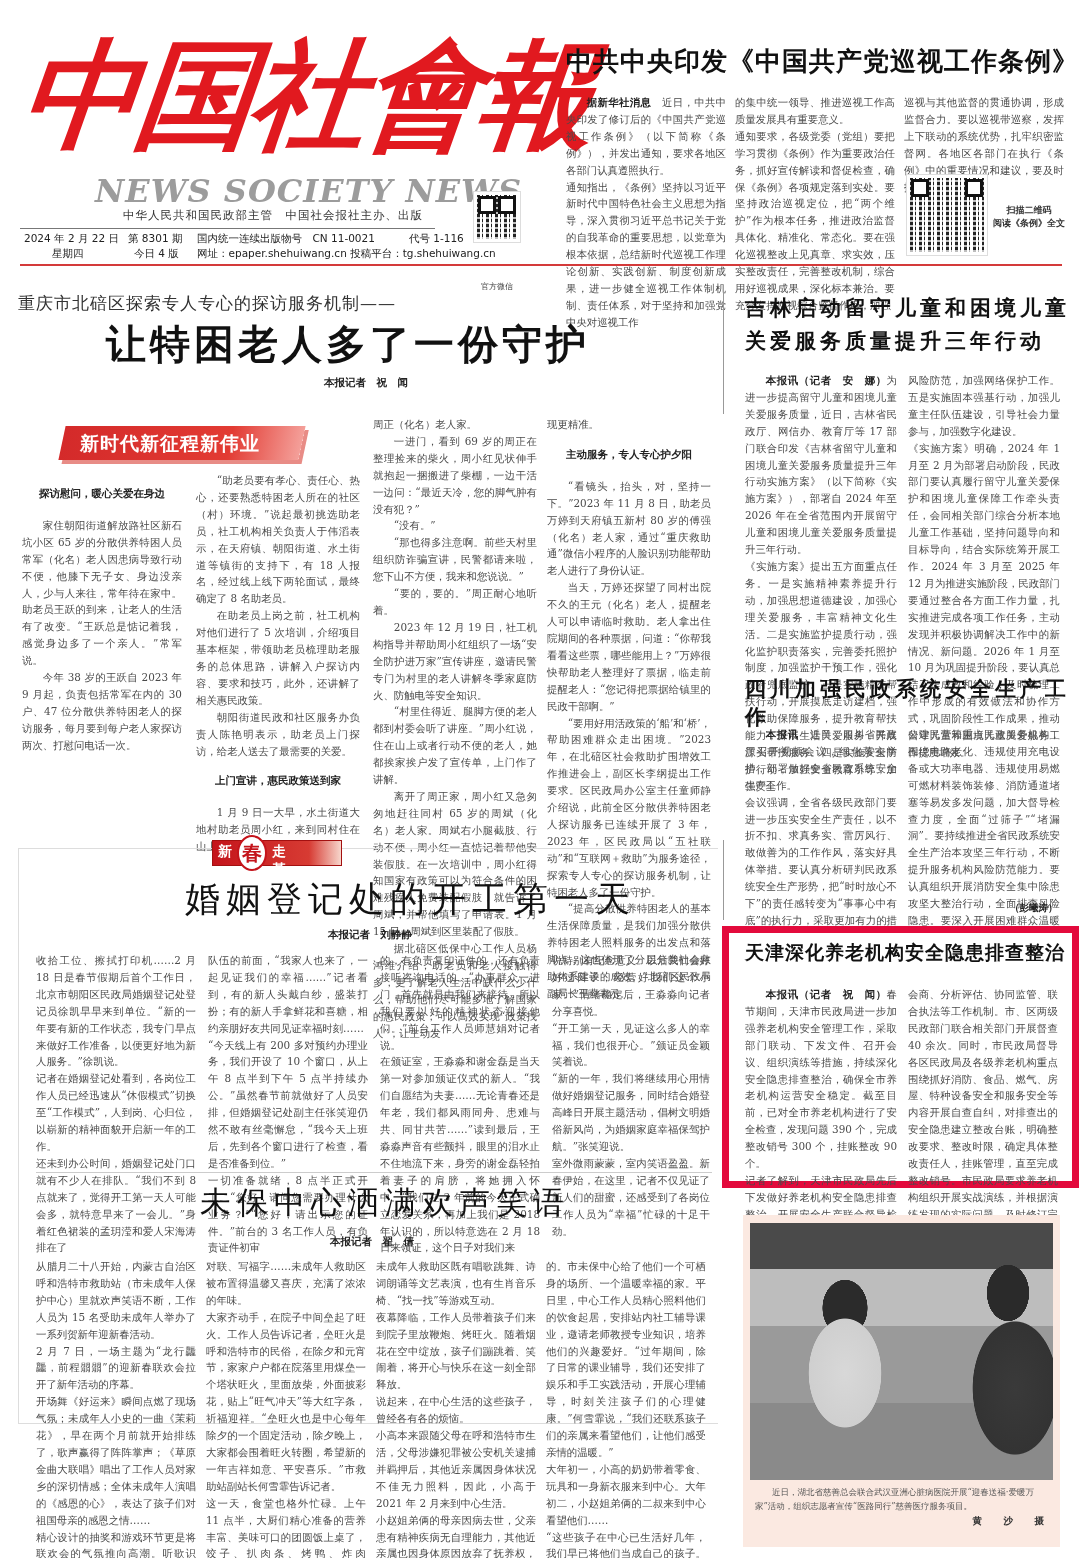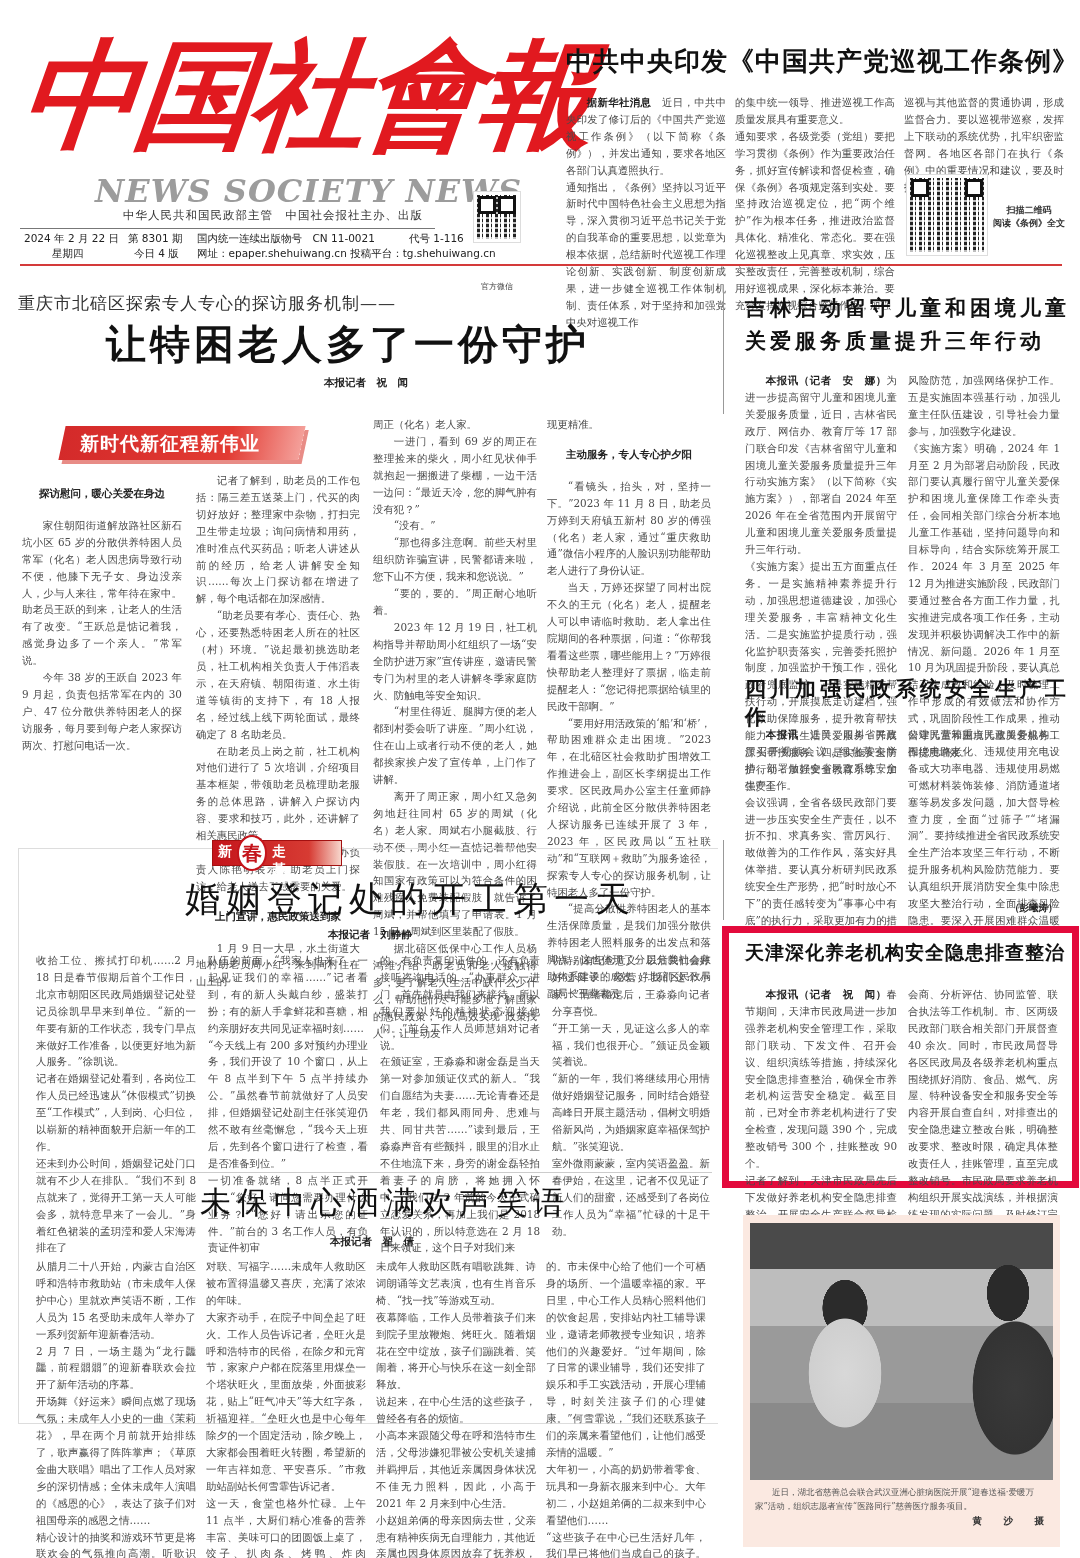--- a/index.html
+++ b/index.html
@@ -108,21 +108,20 @@
 <div class="abs banner">
     <span>新时代新征程新伟业</span>
   </div>
 
 <div class="col body-text" style="left:22px;top:472px;width:160px;">
   <div class="subhead">探访慰问，暖心关爱在身边</div>
   <p>家住朝阳街道解放路社区新石坑小区 65 岁的分散供养特困人员常军（化名）老人因患病导致行动不便，他膝下无子女、身边没亲人，少与人来往，常年待在家中。助老员王跃的到来，让老人的生活有了改变。“王跃总是惦记着我，感觉身边多了一个亲人。”常军说。</p>
   <p>今年 38 岁的王跃自 2023 年 9 月起，负责包括常军在内的 30 户、47 位分散供养特困老人的探访服务，每月要到每户老人家探访两次、打慰问电话一次。</p>
 </div>
 <div class="col body-text" style="left:196px;top:472px;width:164px;">
-  <p>记者了解到，助老员的工作包括：隔三差五送菜上门，代买的肉切好放好；整理家中杂物，打扫完卫生带走垃圾；询问病情和用药，准时准点代买药品；听老人讲述从前的经历，给老人讲解安全知识……每次上门探访都在增进了解，每个电话都在加深感情。</p>
   <p>“助老员要有孝心、责任心、热心，还要熟悉特困老人所在的社区（村）环境。”说起最初挑选助老员，社工机构相关负责人于伟滔表示，在天府镇、朝阳街道、水土街道等镇街的支持下，有 18 人报名，经过线上线下两轮面试，最终确定了 8 名助老员。</p>
   <p>在助老员上岗之前，社工机构对他们进行了 5 次培训，介绍项目基本框架，带领助老员梳理助老服务的总体思路，讲解入户探访内容、要求和技巧，此外，还讲解了相关惠民政策。</p>
   <p>朝阳街道民政和社区服务办负责人陈艳明表示，助老员上门探访，给老人送去了最需要的关爱。</p>
   <div class="subhead">上门宣讲，惠民政策送到家</div>
   <p>1 月 9 日一大早，水土街道大地村助老员周小红，来到同村住在山上的</p>
 </div>
 <div class="col body-text" style="left:373px;top:416px;width:164px;">
   <div>周正（化名）老人家。</div>
   <p>一进门，看到 69 岁的周正在整理捡来的柴火，周小红见状伸手就抱起一捆搬进了柴棚，一边干活一边问：“最近天冷，您的脚气肿有没有犯？”</p>
   <p>“没有。”</p>

